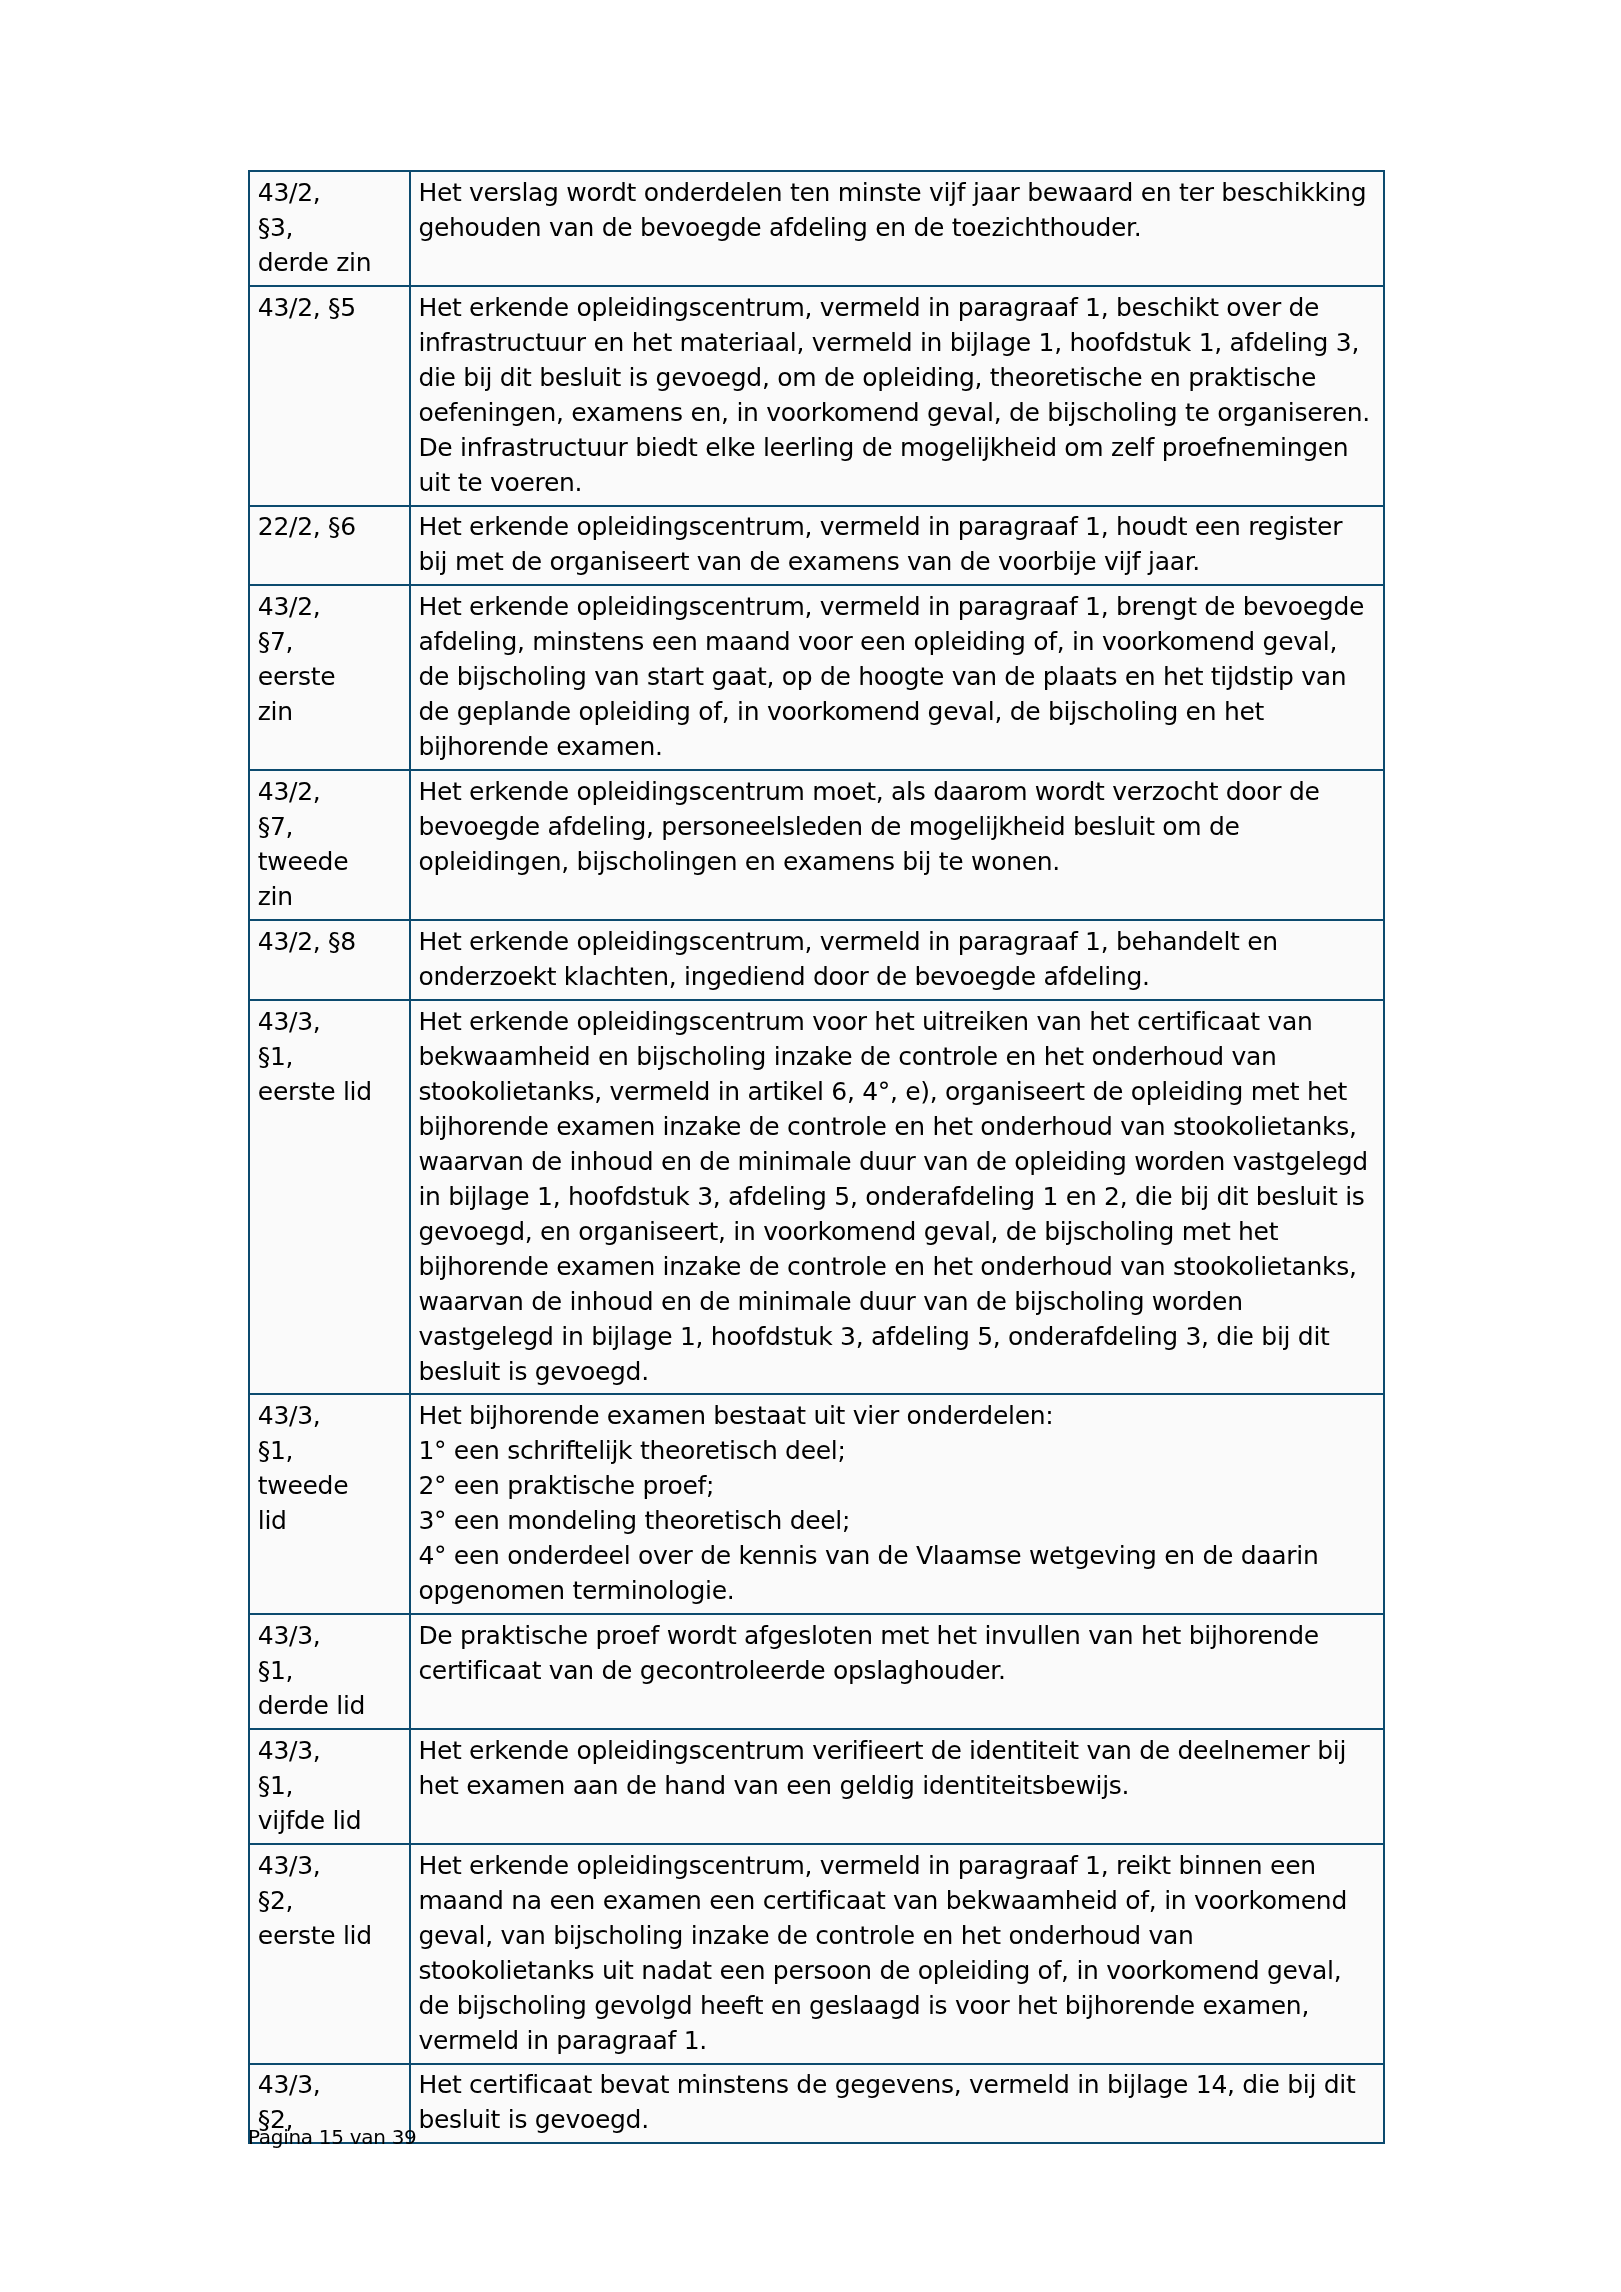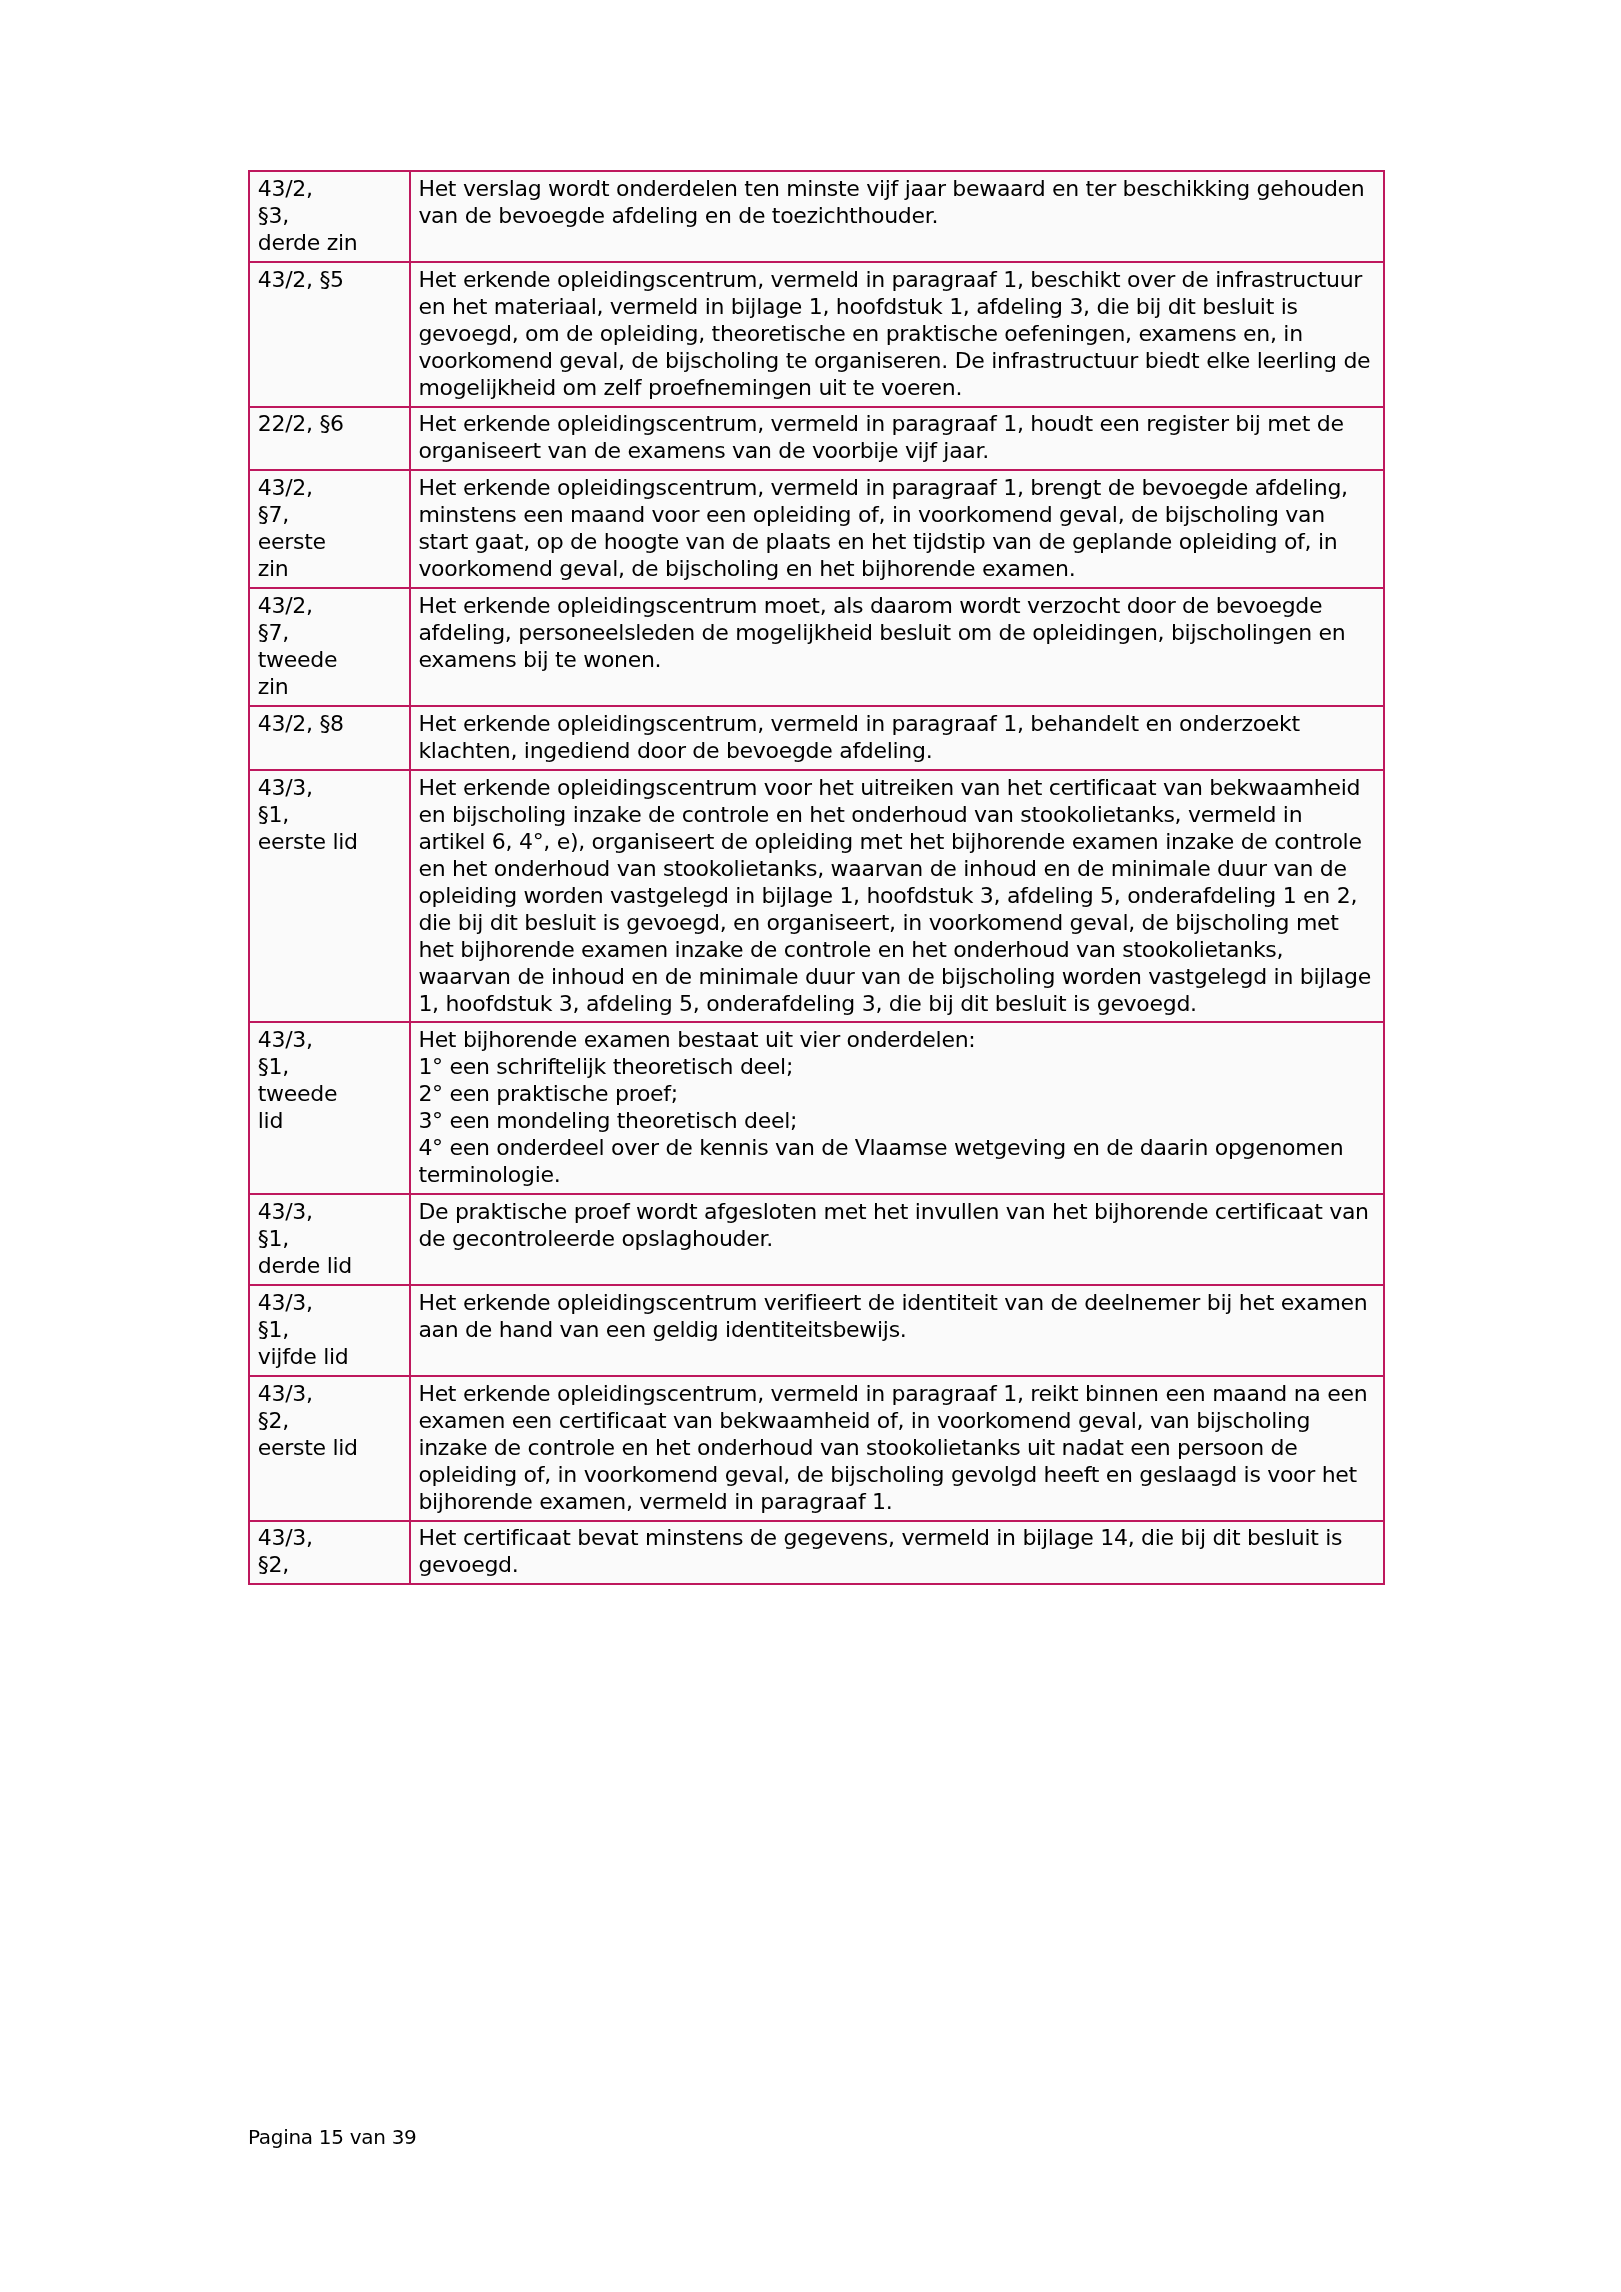--- a/index.html
+++ b/index.html
@@ -22,25 +22,25 @@
     position: absolute;
     left: 248px;
     top: 170px;
     width: 1137px;
     border-collapse: collapse;
     table-layout: fixed;
     border: 2.9px solid #000000;
     background: #fafafa;
   }
   table.law-table td {
-    border: 2px solid #be185d;
+    border: 2px solid #0c4a6e;
     vertical-align: top;
     padding: 2.9px 7.8px 4.9px 7.8px;
-    font-size: 22px;
-    line-height: 27px;
+    font-size: 25px;
+    line-height: 35px;
     letter-spacing: -0.3px;
     white-space: pre-line;
     word-wrap: break-word;
   }
   td.ref-cell {
     width: 143px;
     padding-right: 2.9px;
   }
   td.text-cell {
   }

